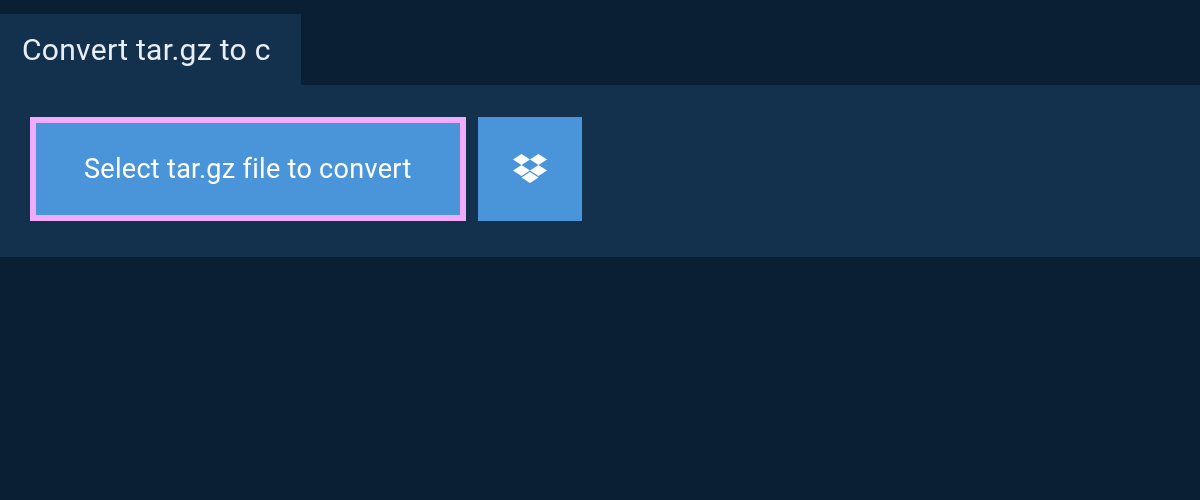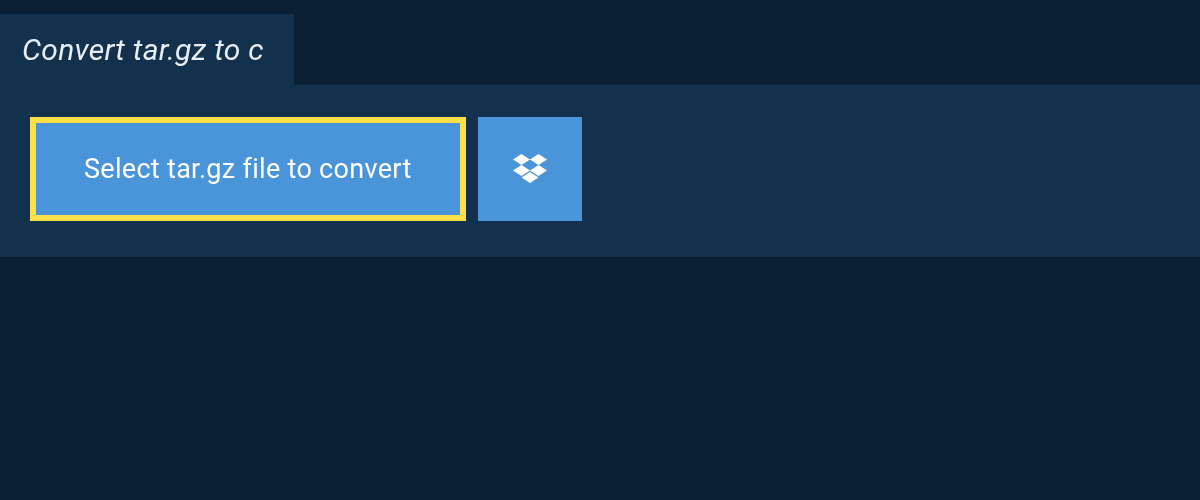--- a/index.html
+++ b/index.html
@@ -13,39 +13,38 @@
       background: #0a1f33;
       font-family: -apple-system, BlinkMacSystemFont, "Segoe UI", Roboto, Helvetica, Arial, sans-serif;
       overflow: hidden;
     }
     .tab-container {
       display: inline-block;
       background: #13304d;
       padding: 18px 30px 18px 22px;
       margin-top: 14px;
       margin-left: 0;
-      font-style: italic;
     }
     .tab-title {
       color: #e8eef5;
       font-size: 30px;
       font-weight: 400;
       letter-spacing: 0.3px;
     }
     .panel {
       background: #13304d;
       width: 100%;
       padding: 32px 30px 36px 30px;
       display: flex;
       align-items: center;
       gap: 12px;
     }
     .select-button {
       background: #4a95d9;
-      border: 6px solid #fde047;
+      border: 6px solid #f0abfc;
       color: #ffffff;
       font-size: 27px;
       font-weight: 400;
       padding: 30px 48px;
       cursor: pointer;
       display: flex;
       align-items: center;
       justify-content: center;
       letter-spacing: 0.3px;
     }

